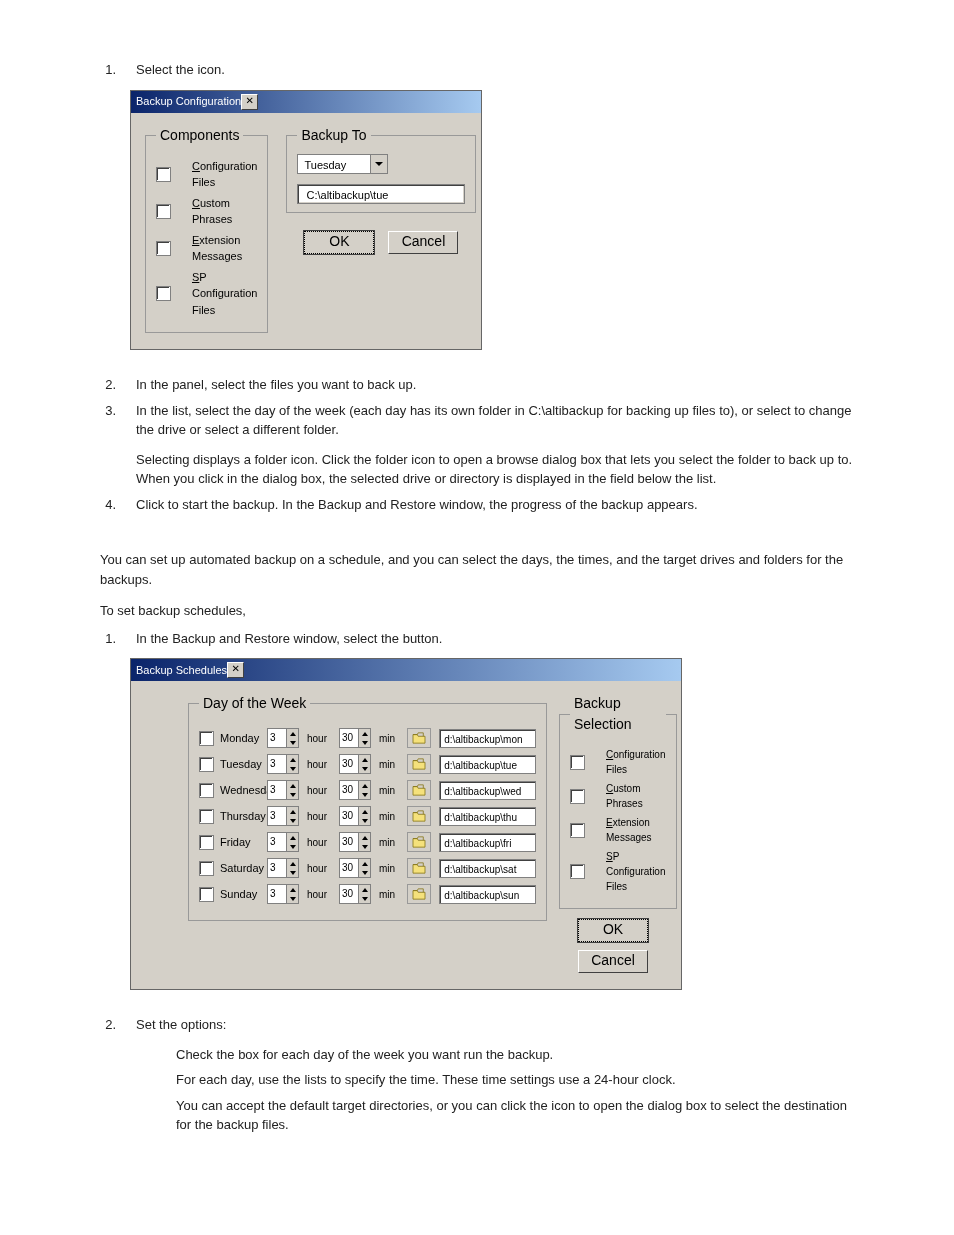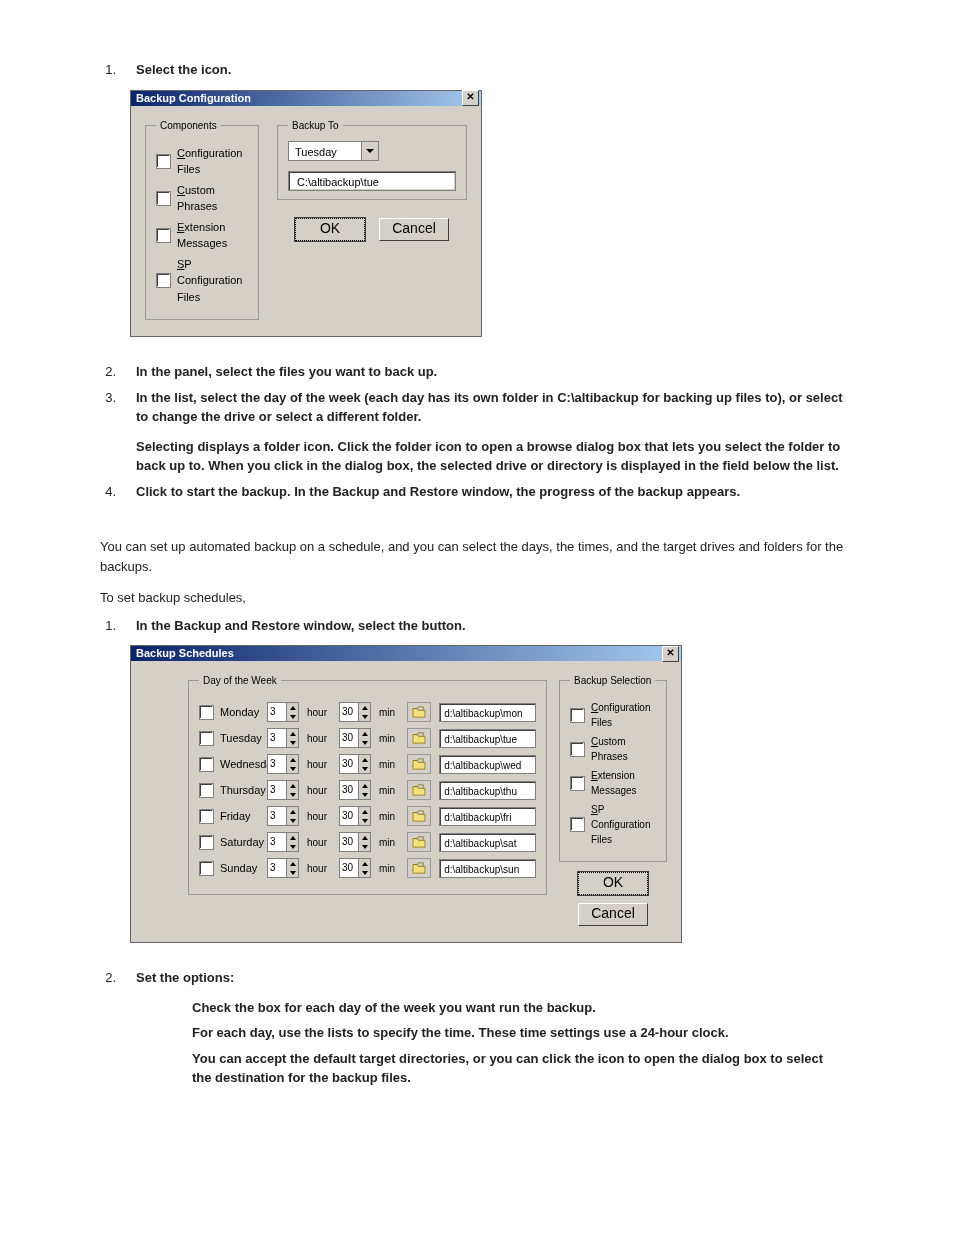--- a/index.html
+++ b/index.html
@@ -9,56 +9,56 @@
     font-size: 13px;
     color: #222;
     line-height: 1.5;
     background: #fff;
     width: 954px;
     box-sizing: border-box;
   }
   ol.steps { list-style: none; margin: 0; padding: 0; }
   ol.steps > li { display: flex; gap: 20px; margin-bottom: 6px; }
   ol.steps > li > .num { width: 16px; text-align: right; }
-  ol.steps > li > .content { flex: 1; font-weight: bold; }
+  ol.steps > li > .content { flex: 1; }
   .sub { margin-top: 10px; }
-  .bullets { margin: 16px; padding: 0; list-style: none; }
+  .bullets { margin: 0; padding: 0; list-style: none; }
   .bullets > li { margin-bottom: 6px; padding-left: 40px; }
 
   
   .dialog {
     border: 1px solid #666;
     background: #d4d0c8;
     font-family: "MS Sans Serif", Tahoma, Arial, sans-serif;
     font-size: 11px;
     color: #000;
     margin: 10px 0 25px 30px;
   }
   .titlebar {
-    display: flex; align-items: center; justify-content: space-between;
-    height: 15px;
+    display: flex; align-items: center; 
+    height: 22px;
     background: linear-gradient(to right, #0a246a, #a6caf0);
-    color: #fff; font-weight: bold;
+    color: #fff; font-weight: normal;
     padding: 0 2px 0 5px;
   }
   .closebox {
     width: 15px; height: 14px; background: #d4d0c8;
     border: 1px solid #fff; border-right-color:#404040; border-bottom-color:#404040;
     color:#000; font-size: 10px; line-height: 12px; text-align: center;
     font-family: Arial;
   }
   .dlg-body { padding: 12px 14px 16px 14px; position: relative; }
   fieldset.grp {
     border: 1px solid #999;
     margin: 0; padding: 8px 10px 10px 10px;
     position: relative;
   }
-  fieldset.grp > legend { padding: 0 4px; font-size: 10px; color:#000; }
-
-  .checkbox-row { display:flex; align-items:center; gap:6px; margin:4px 0; }
+  fieldset.grp > legend { padding: 0 4px; font-size: 14px; color:#000; }
+
+  .checkbox-row { display:flex; align-items:center; gap:21px; margin:4px 0; }
   .cb {
     width:13px; height:13px; background:#fff;
     border:1px solid #808080; box-shadow: inset -1px -1px 0 #fff, inset 1px 1px 0 #404040;
     flex-shrink:0;
   }
   .underline-first::first-letter { text-decoration: underline; }
 
   .dropdown {
     display:inline-flex; align-items:stretch;
     border:1px solid #808080; background:#fff; height:18px; font-size:11px;

